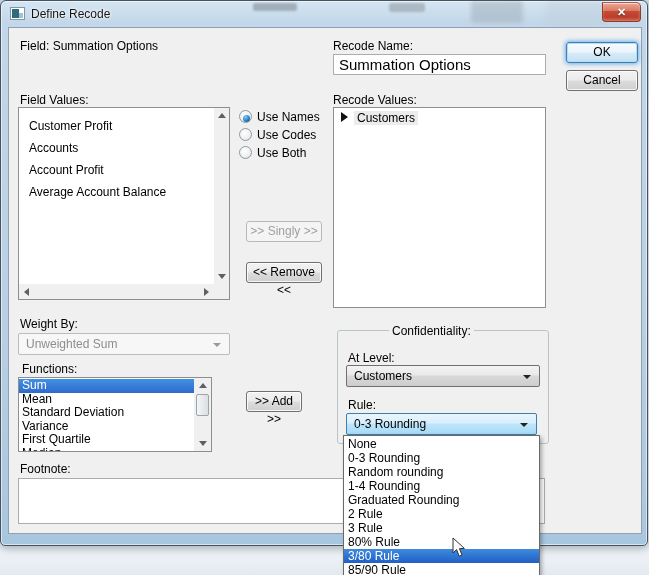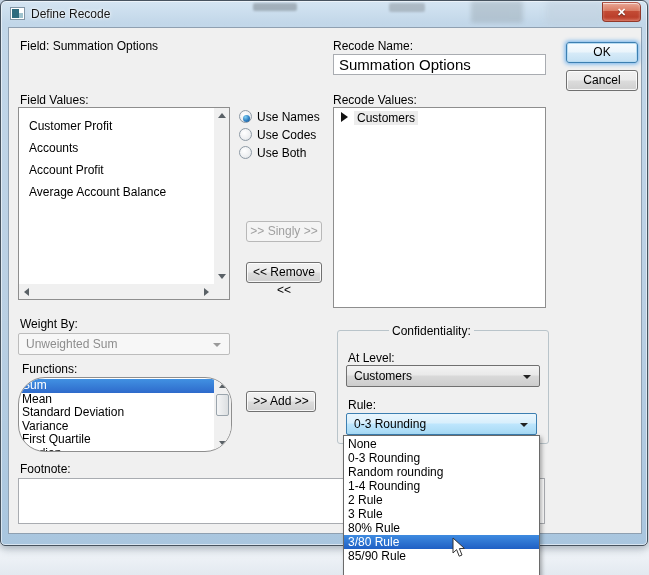--- a/index.html
+++ b/index.html
@@ -172,38 +172,38 @@
         </div>
       </div>
   </div>
 
   <div class="lbl" style="left:20px;top:317px;">Weight By:</div>
   <div class="combo disabled" style="left:18px;top:333px;width:212px;height:22px;">
     <span>Unweighted Sum</span><span class="arrow"></span>
   </div>
 
   <div class="lbl" style="left:22px;top:362px;">Functions:</div>
-  <div class="listbox" style="left:18px;top:377px;width:214px;height:75px;border-radius:27px;">
+  <div class="listbox" style="left:18px;top:377px;width:194px;height:75px;">
     <div style="padding-top:1px;">
 
     <div class="fn-row selected"><span>Sum</span></div>
         <div class="fn-row"><span>Mean</span></div>
         <div class="fn-row"><span>Standard Deviation</span></div>
         <div class="fn-row"><span>Variance</span></div>
         <div class="fn-row"><span>First Quartile</span></div>
         <div class="fn-row clipped"><span>Median</span></div>
       </div>
     <div class="sb" style="right:0;top:0;bottom:0;width:17px;">
       <span class="tri up" style="left:5px;"></span>
       <span class="thumb" style="top:16px;height:22px;"></span>
       <span class="tri down" style="left:5px;"></span>
     </div>
   </div>
 
-  <div class="btn" style="left:246px;top:391px;width:70px;height:21px;">&gt;&gt; Add &gt;&gt;</div>
+  <div class="btn" style="left:246px;top:391px;width:56px;height:21px;">&gt;&gt; Add &gt;&gt;</div>
 
   <div class="groupbox" style="left:337px;top:330px;width:212px;height:114px;"></div>
   <div class="group-legend" style="left:349px;top:324px;margin-left:40px;">Confidentiality:</div>
   <div class="lbl" style="left:348px;top:351px;">At Level:</div>
   <div class="combo" style="left:346px;top:365px;width:194px;height:22px;">
     <span>Customers</span><span class="arrow"></span>
   </div>
   <div class="lbl" style="left:348px;top:398px;">Rule:</div>
   <div class="combo hot" style="left:346px;top:413px;width:191px;height:22px;">
     <span>0-3 Rounding</span><span class="arrow"></span>
@@ -212,20 +212,21 @@
   <div class="lbl" style="left:20px;top:462px;">Footnote:</div>
   <textarea class="textbox" style="left: 18px; top: 478px; width: 527px; height: 46px; resize: none;"></textarea>
 
   <div class="dropdown">
     <div>
 
     <div class="dd-row"><span>None</span></div>
         <div class="dd-row"><span>0-3 Rounding</span></div>
         <div class="dd-row"><span>Random rounding</span></div>
         <div class="dd-row"><span>1-4 Rounding</span></div>
+        <div class="dd-row"><span>Graduated Rounding</span></div>
         <div class="dd-row"><span>2 Rule</span></div>
         <div class="dd-row"><span>3 Rule</span></div>
         <div class="dd-row"><span>80% Rule</span></div>
         <div class="dd-row selected"><span>3/80 Rule</span></div>
         <div class="dd-row"><span>85/90 Rule</span></div>
       </div>
   </div>
 
   <svg class="cursor" width="14" height="21" viewBox="0 0 14 21">
     <path d="M1,1 L1,16 L4.6,12.6 L7.2,19.2 L10,18 L7.4,11.6 L12.4,11.4 Z" fill="#FFFFFF" stroke="#333333" stroke-width="1"></path>

